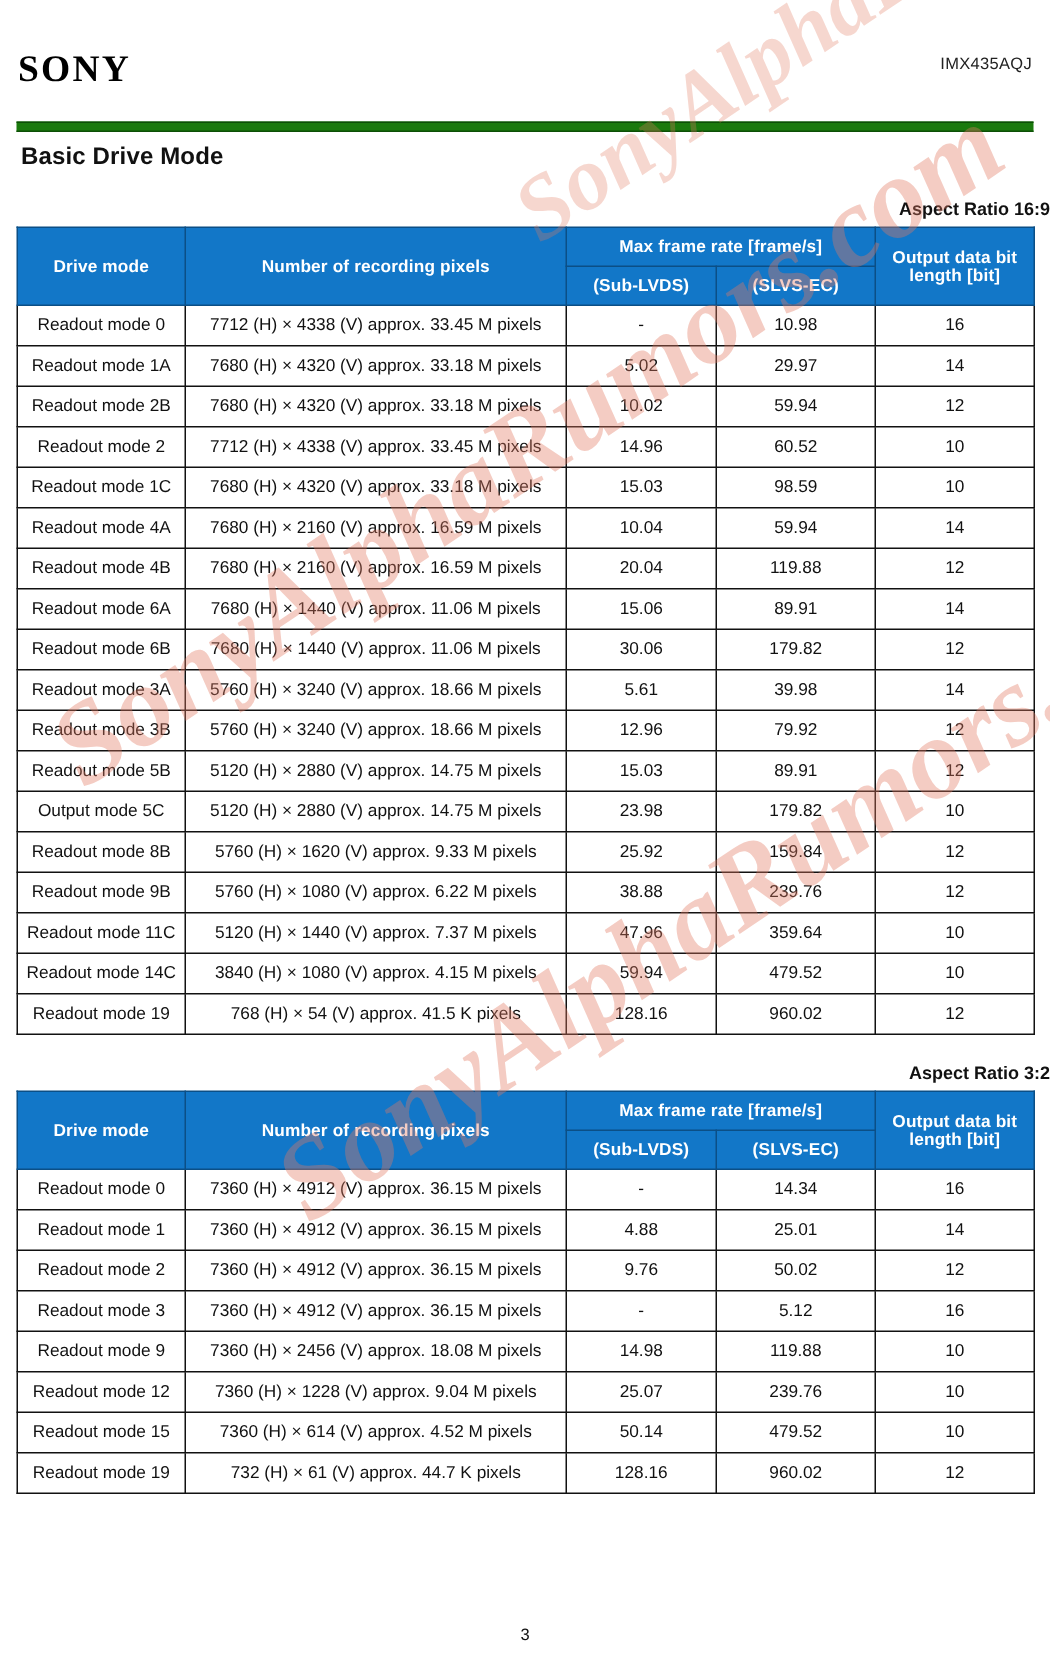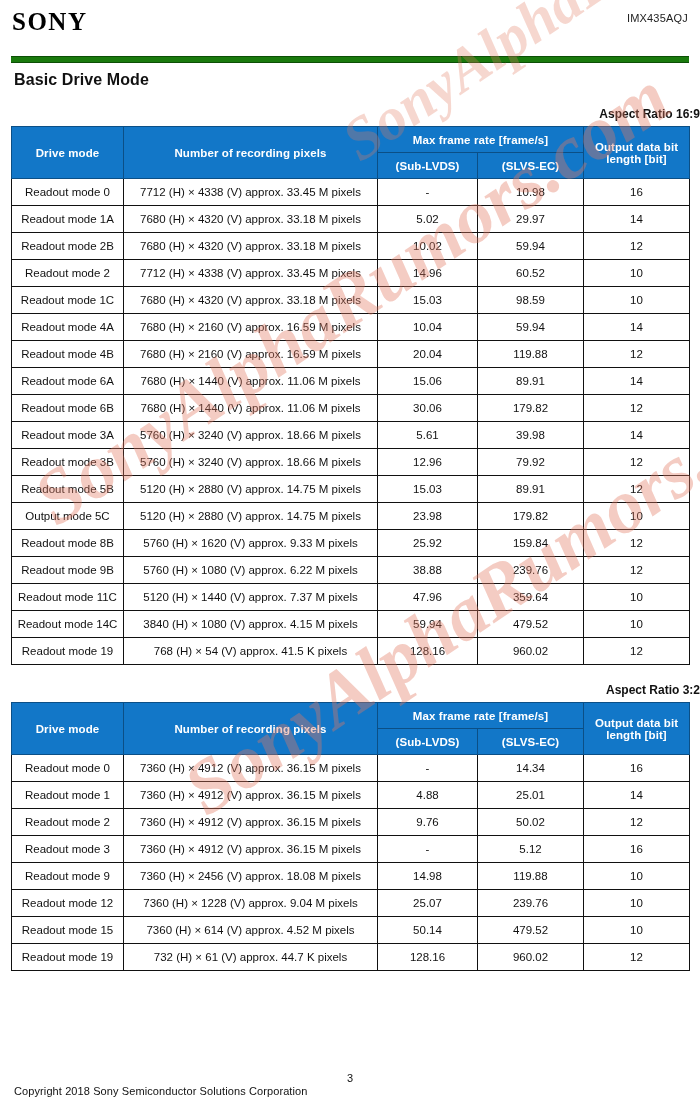--- a/index.html
+++ b/index.html
@@ -27,20 +27,21 @@
     overflow: hidden;
   }
 
   
   .page-header {
     display: flex;
     align-items: flex-start;
     justify-content: space-between;
     padding: 8px 12px 0 12px;
     height: 34px;
+    margin-top: 25px;
   }
   .sony-logo {
     font-family: "Liberation Serif", serif;
     font-weight: bold;
     font-size: 25px;
     letter-spacing: 1.5px;
     color: #000;
     line-height: 1;
     margin-top: 1px;
   }
@@ -426,21 +427,20 @@
               <td class="col-slvs">960.02</td>
               <td class="col-bits">12</td>
             </tr>
           </tbody>
         </table>
       </div>
     </div>
 
   <div class="page-footer">
     <div class="page-number">3</div>
-    <div class="copyright">Copyright 2018 Sony Semiconductor Solutions Corporation</div>
   </div>
 
   <div class="watermark-layer">
     <div class="watermark wm-3">SonyAlphaRumors.com</div>
     <div class="watermark wm-1">SonyAlphaRumors.com</div>
     <div class="watermark wm-2">SonyAlphaRumors.com</div>
   </div>
 
 </div>
 

